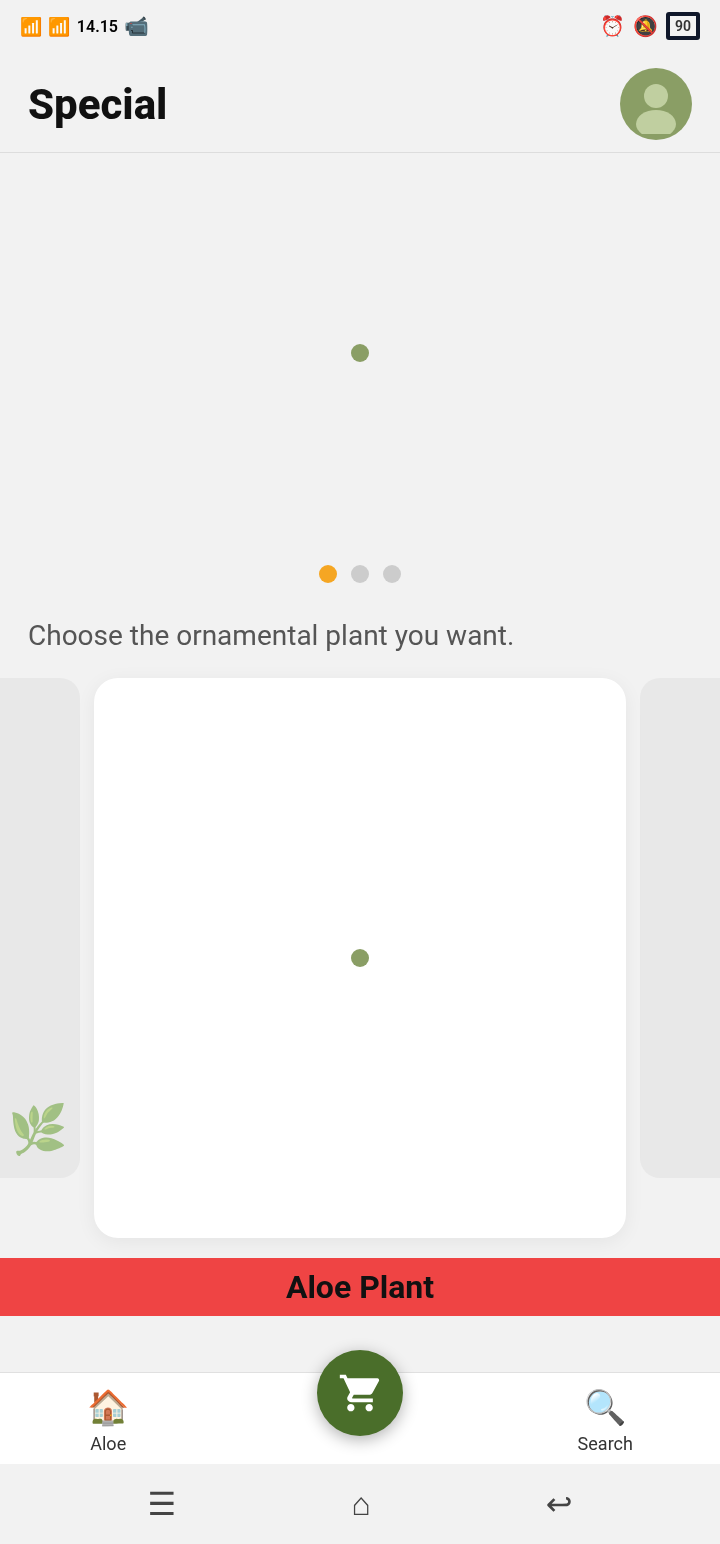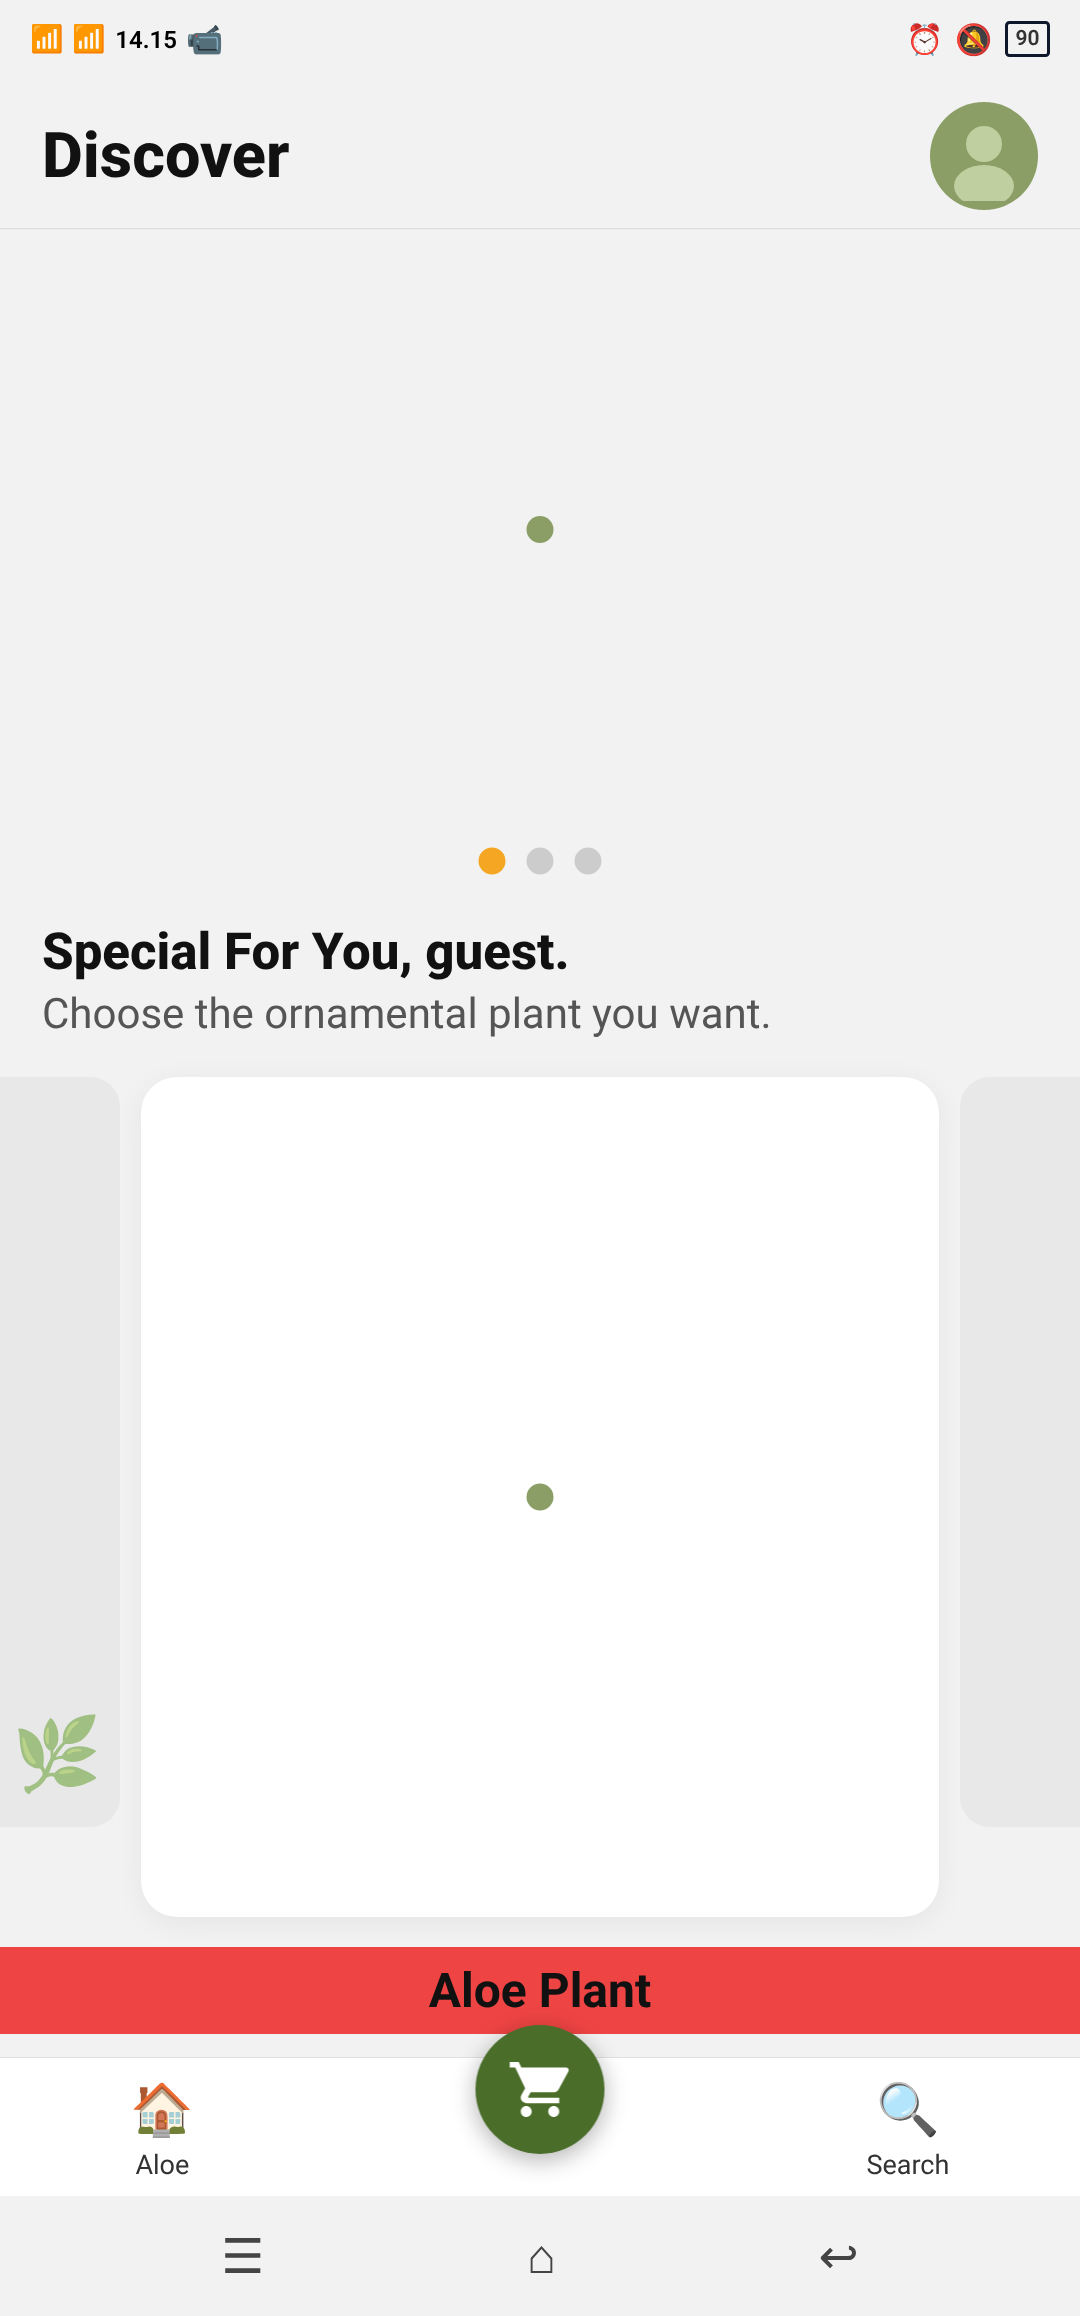--- a/index.html
+++ b/index.html
@@ -37,21 +37,21 @@
     .status-right {
       display: flex;
       align-items: center;
       gap: 8px;
     }
     .signal-icon, .battery-icon {
       font-size: 18px;
       color: #333;
     }
     .battery-box {
-      border: 2px solid #0f172a;
+      border: 4px solid #0f172a;
       border-radius: 3px;
       padding: 2px 5px;
       font-size: 14px;
       font-weight: 600;
       color: #333;
       position: relative;
     }
 
     
     .header {
@@ -299,41 +299,40 @@
   <div class="status-right">
     <span style="font-size:20px">⏰</span>
     <span style="font-size:20px">🔕</span>
     <div class="battery-box">
       <span>90</span>
     </div>
   </div>
 </div>
 
 <div class="header">
-  <span class="header-title">Discover</span>
+  <span class="header-title">Special</span>
   <div class="avatar">
     <svg viewBox="0 0 60 60" xmlns="http://www.w3.org/2000/svg">
       <circle cx="30" cy="22" r="12" fill="#c0cfa0"></circle>
       <ellipse cx="30" cy="50" rx="20" ry="14" fill="#c0cfa0"></ellipse>
     </svg>
   </div>
 </div>
 
 <div class="hero-section">
   <div class="hero-dot"></div>
 </div>
 
 <div class="carousel-indicators">
   <div class="dot dot-active"></div>
   <div class="dot dot-inactive"></div>
   <div class="dot dot-inactive"></div>
 </div>
 
 <div class="section-title-area">
-  <div class="section-title">Special For You, guest.</div>
   <div class="section-subtitle">Choose the ornamental plant you want.</div>
 </div>
 
 <div class="product-cards-container">
 
   <div class="side-card-left">
     <span class="side-card-left-leaf">🌿</span>
   </div>
 
   <div class="main-card">

